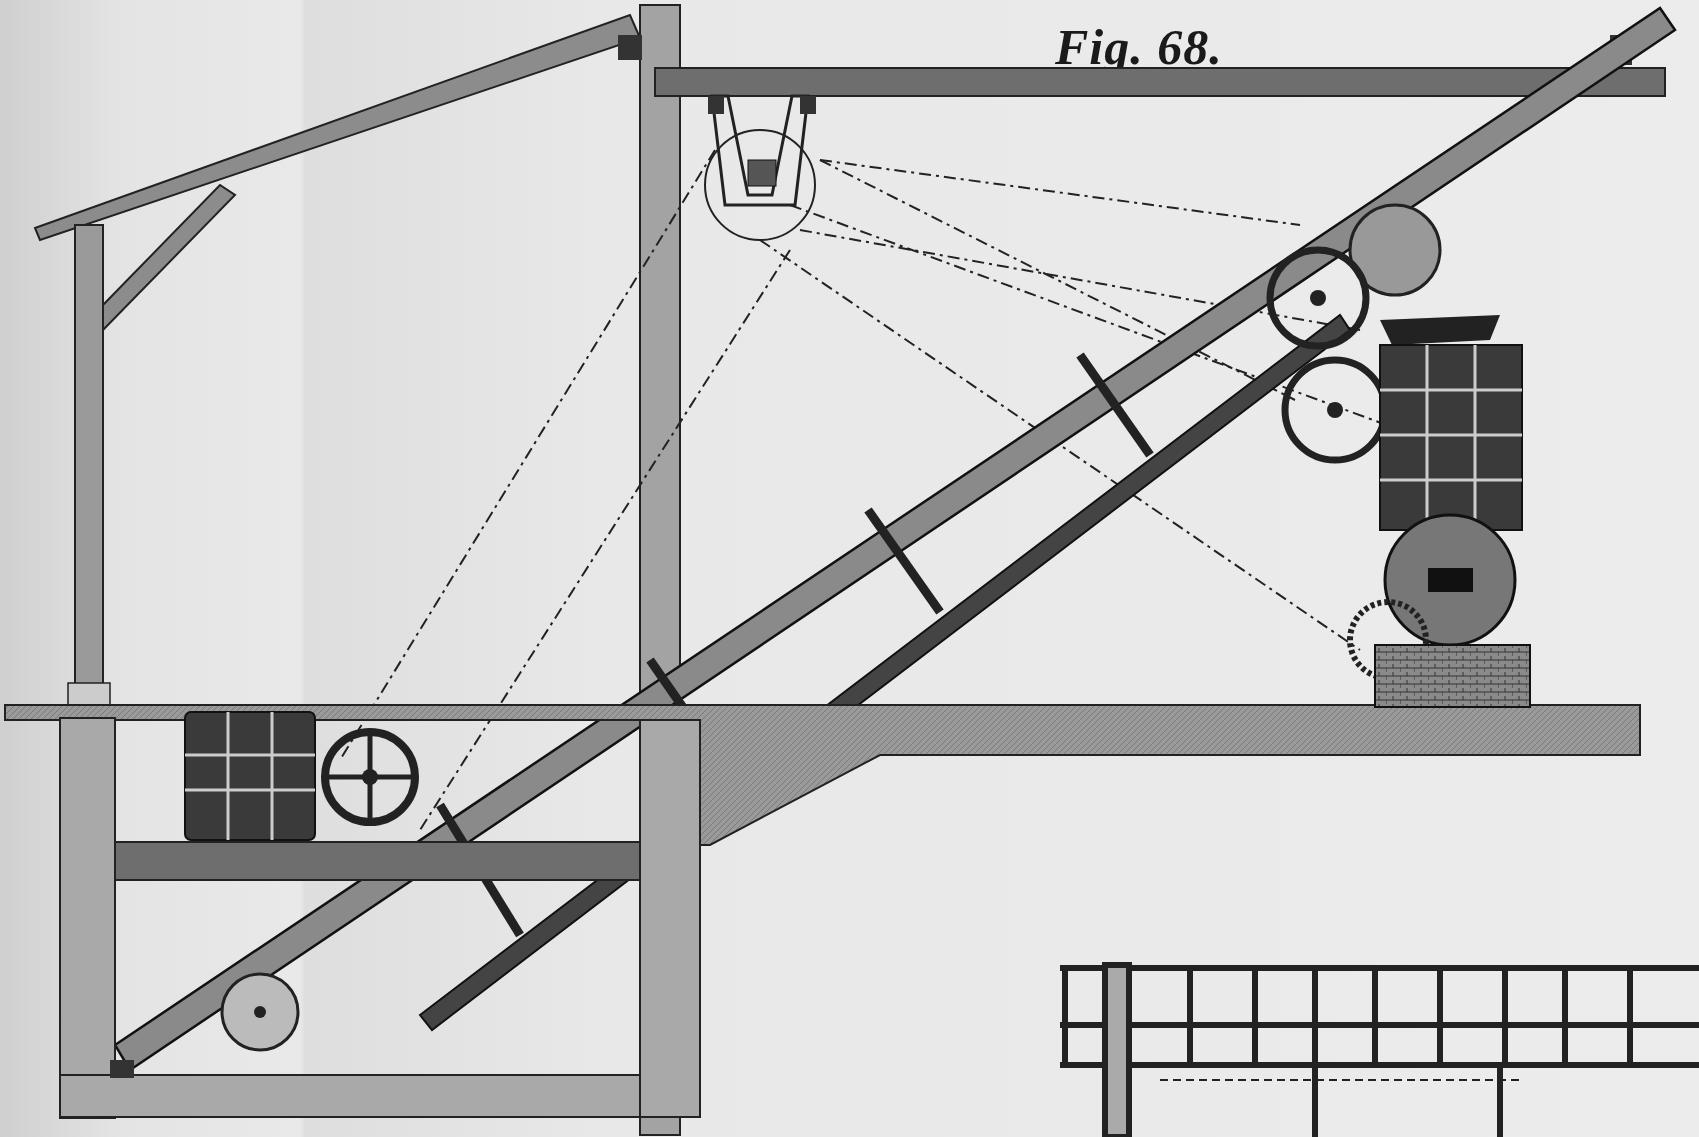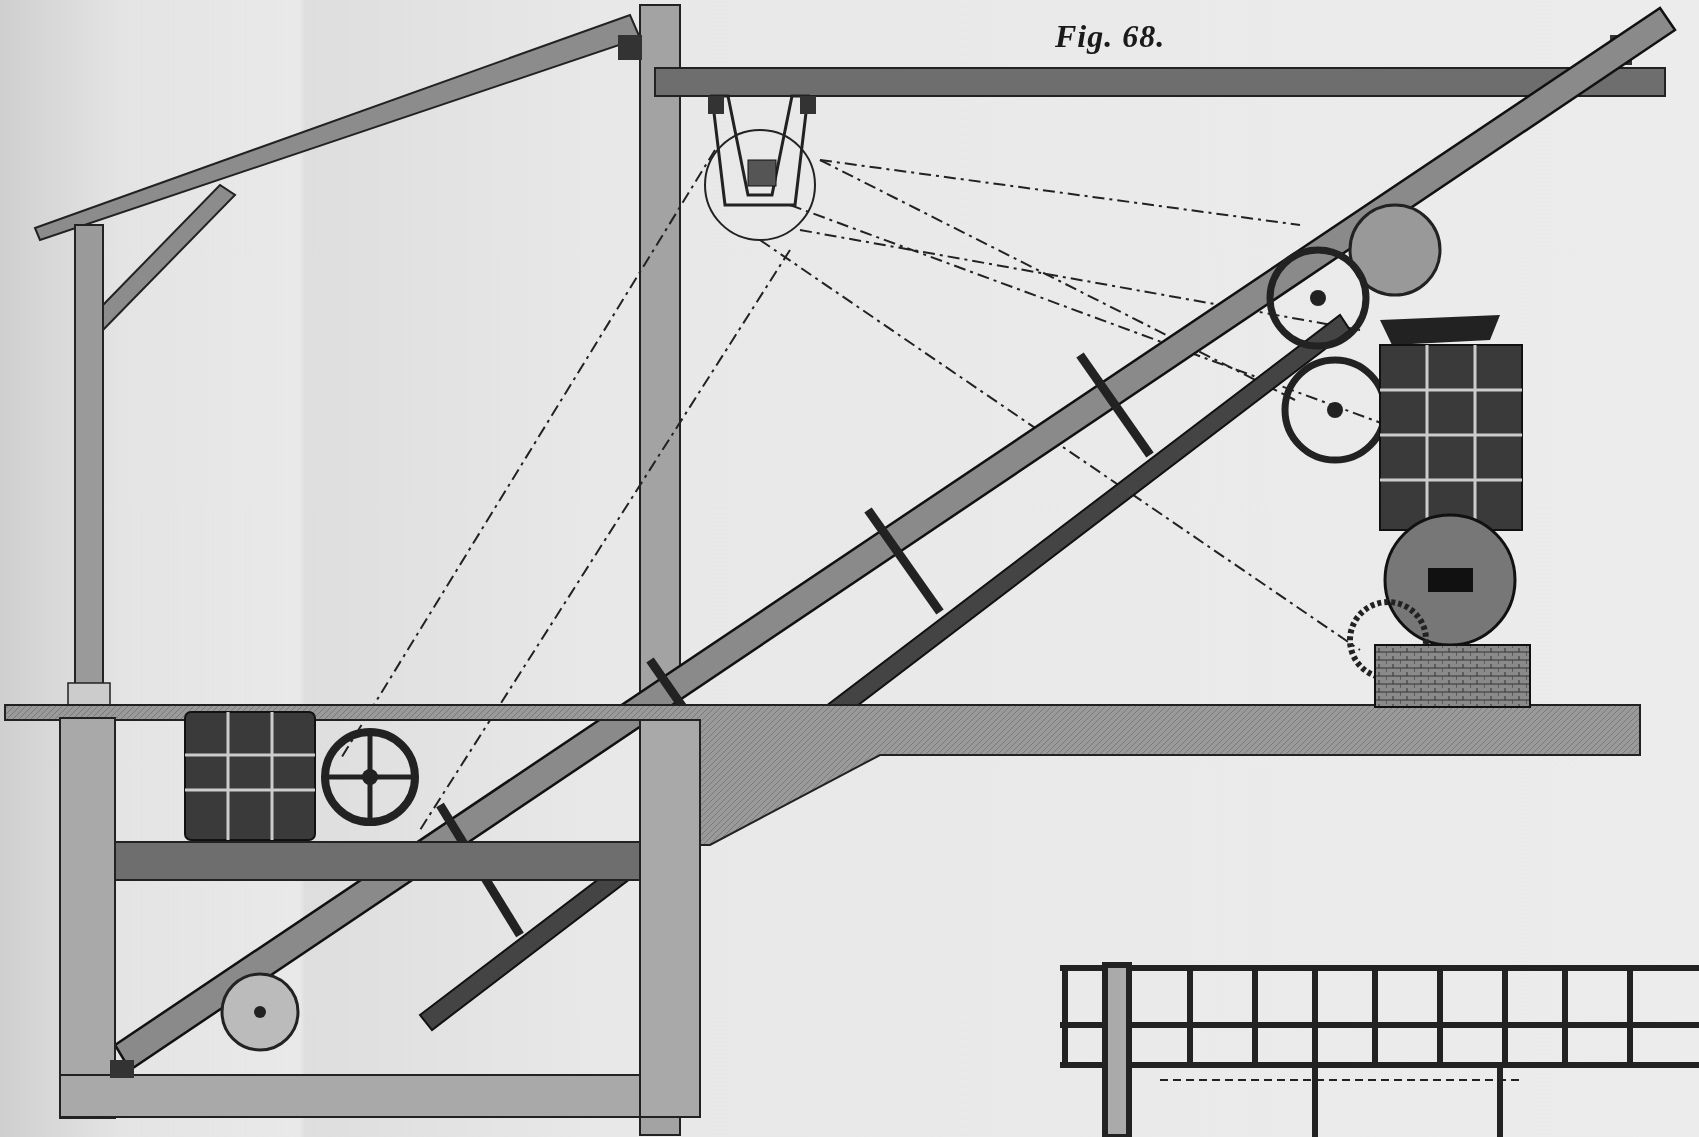--- a/index.html
+++ b/index.html
@@ -9,21 +9,21 @@
     font-family: "Liberation Serif", serif;
   }
   .page {
     position: relative; width: 1699px; height: 1137px;
     background: linear-gradient(90deg, #cfcfcf 0px, #e4e4e4 120px, #e9e9e9 300px, #dedede 305px, #e8e8e8 600px, #ececec 1699px);
   }
   .caption {
     position: absolute; left: 1055px; top: 18px;
     font-family: "Liberation Serif", serif;
     font-style: italic; font-weight: bold;
-    font-size: 32px; color: #1a1a1a; letter-spacing: 1px;
+    font-size: 50px; color: #1a1a1a; letter-spacing: 1px;
   }
   svg.drawing { position: absolute; left: 0; top: 0; }
 </style>
 </head>
 <body>
 
 <div class="page">
   <div class="caption">Fig. 68.</div>
 
   <svg class="drawing" width="1699" height="1137" viewBox="0 0 1699 1137">

